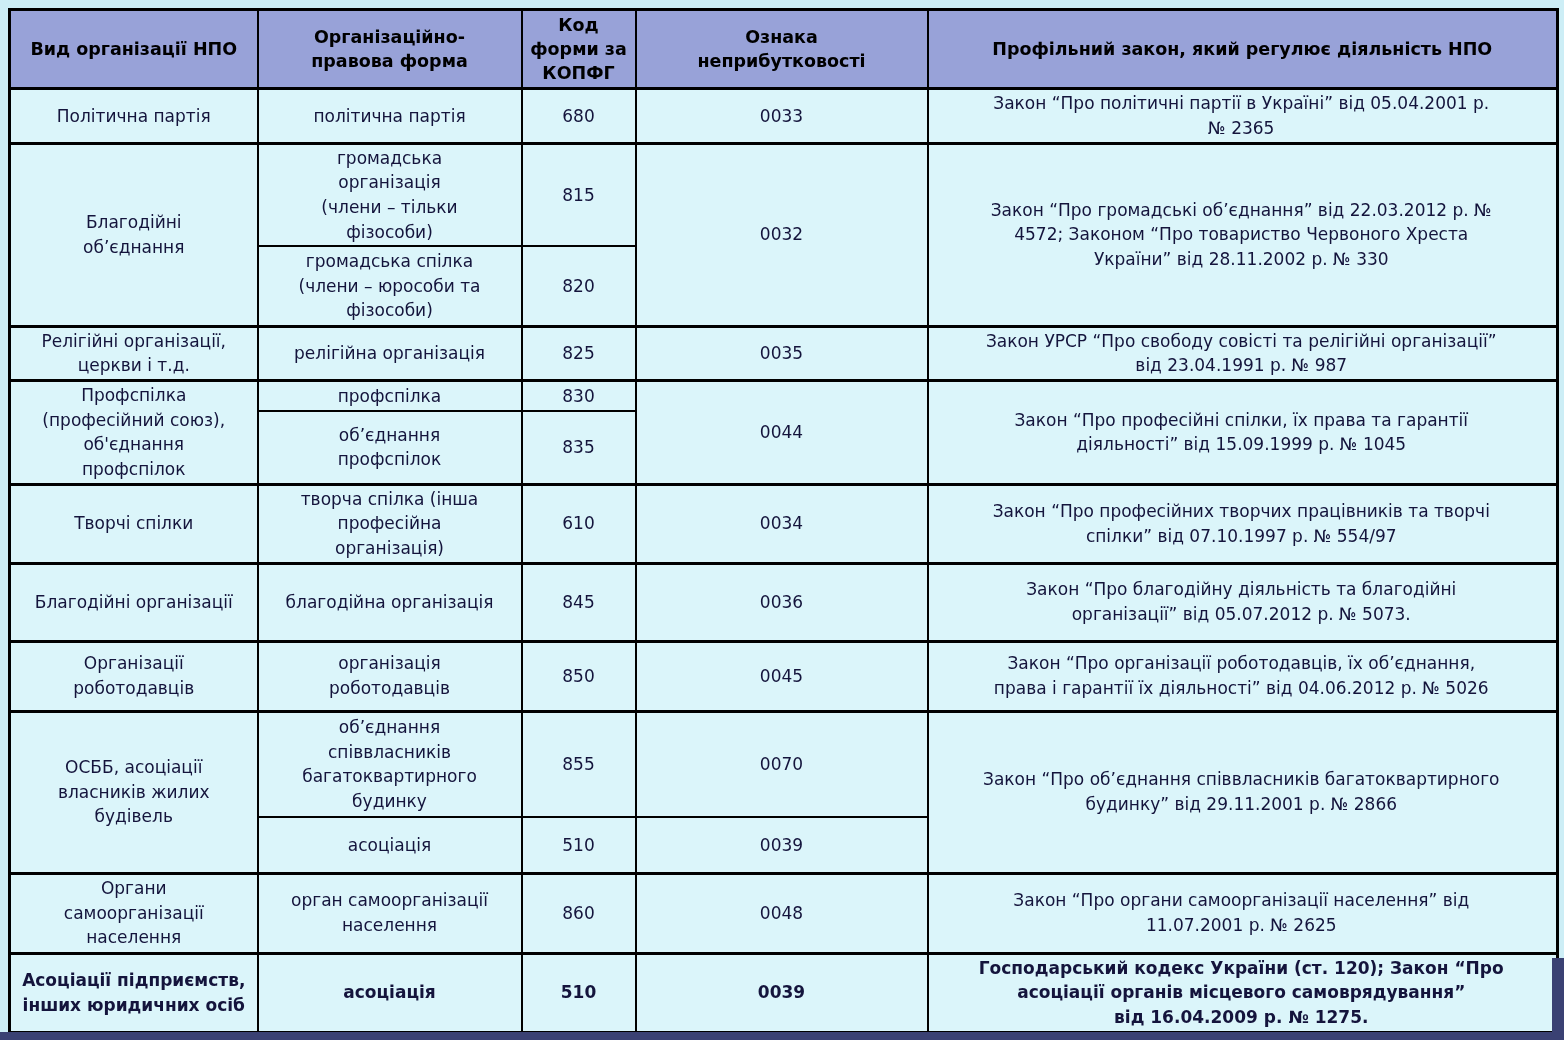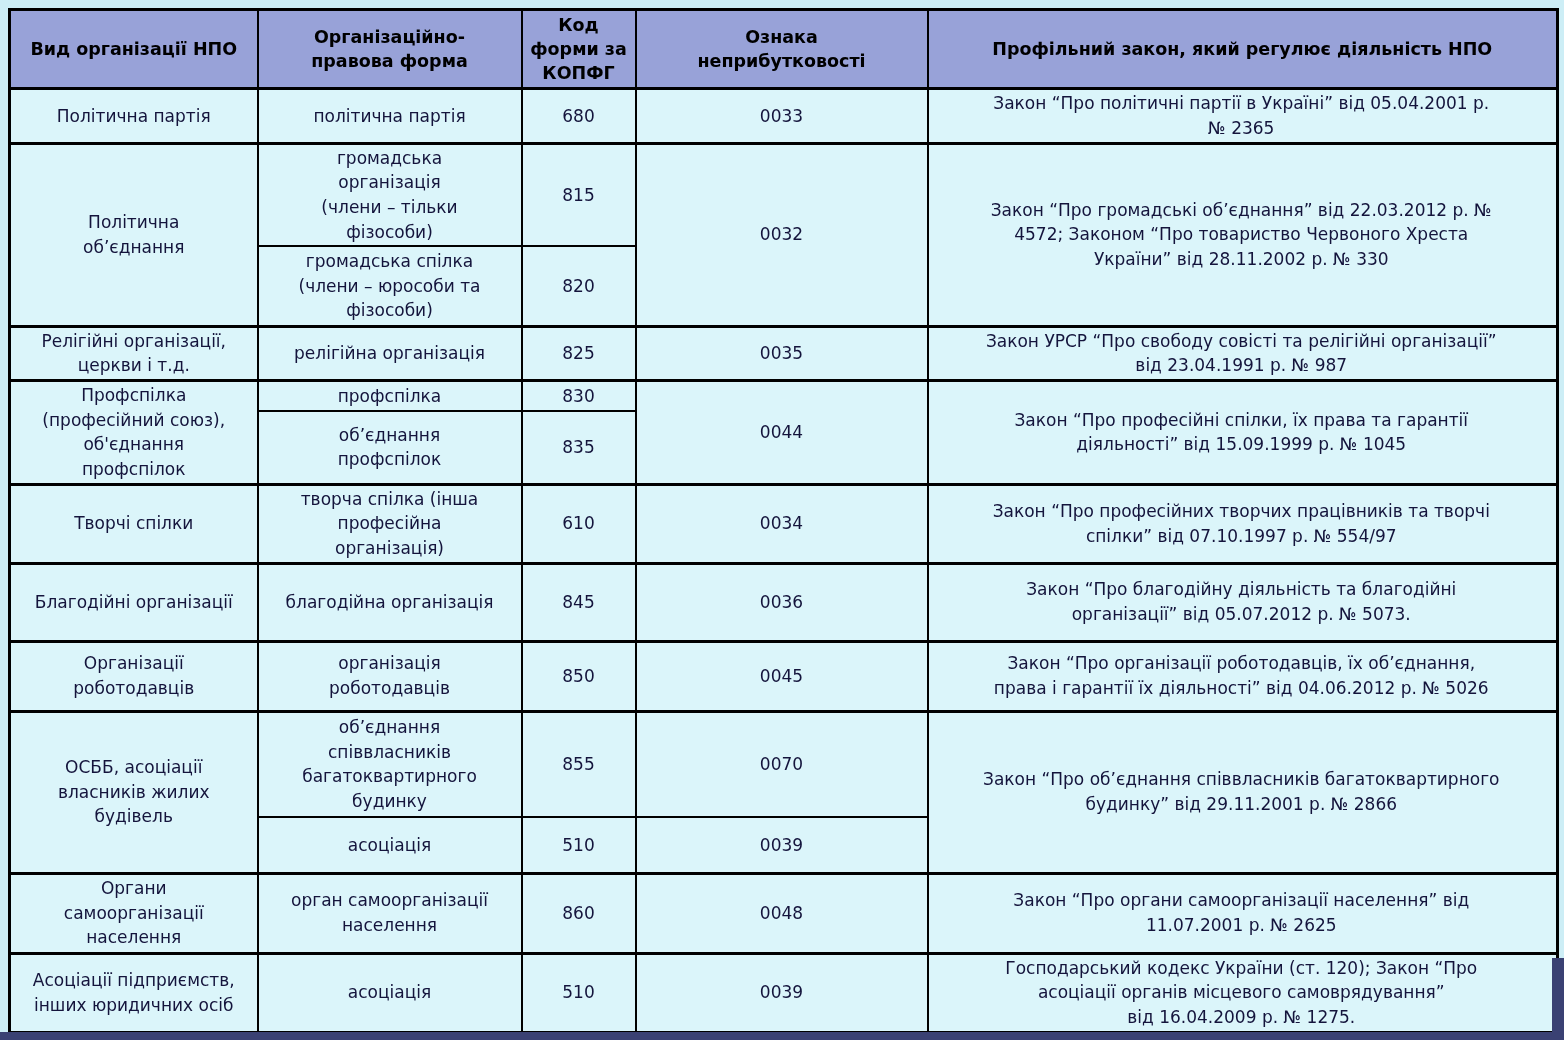--- a/index.html
+++ b/index.html
@@ -63,21 +63,21 @@
   tbody tr:nth-child(3)  { height: 80px; }
   tbody tr:nth-child(4)  { height: 53px; }
   tbody tr:nth-child(5)  { height: 27px; }
   tbody tr:nth-child(6)  { height: 71px; }
   tbody tr:nth-child(7)  { height: 79px; }
   tbody tr:nth-child(8)  { height: 78px; }
   tbody tr:nth-child(9)  { height: 70px; margin-top: 31px; }
   tbody tr:nth-child(10) { height: 106px; }
   tbody tr:nth-child(11) { height: 56px; }
   tbody tr:nth-child(12) { height: 80px; margin-top: 32px; }
-  tbody tr:nth-child(13) { height: 68px; }
+  tbody tr:nth-child(13) { height: 68px; font-weight: bold; }
 
   .bottom-bar {
     position: absolute;
     left: 0; right: 0; bottom: 0;
     height: 8px;
     background: #3a4173;
   }
   .corner-strip {
     position: absolute;
     right: 0; bottom: 0;
@@ -114,21 +114,21 @@
     <tbody id="table-body">
         <tr class="group-start">
           <td>Політична партія</td>
           <td>політична партія</td>
           <td>680</td>
           <td>0033</td>
           <td class="law">Закон “Про політичні партії в Україні” від 05.04.2001 р.
 № 2365</td>
         </tr>
         <tr class="group-start">
-          <td rowspan="2">Політична
+          <td rowspan="2">Благодійні
 об’єднання</td>
           <td>громадська
 організація
 (члени – тільки
 фізособи)</td>
           <td>815</td>
           <td rowspan="2">0032</td>
           <td rowspan="2" class="law">Закон “Про громадські об’єднання” від 22.03.2012 р. №
 4572; Законом “Про товариство Червоного Хреста
 України” від 28.11.2002 р. № 330</td>

